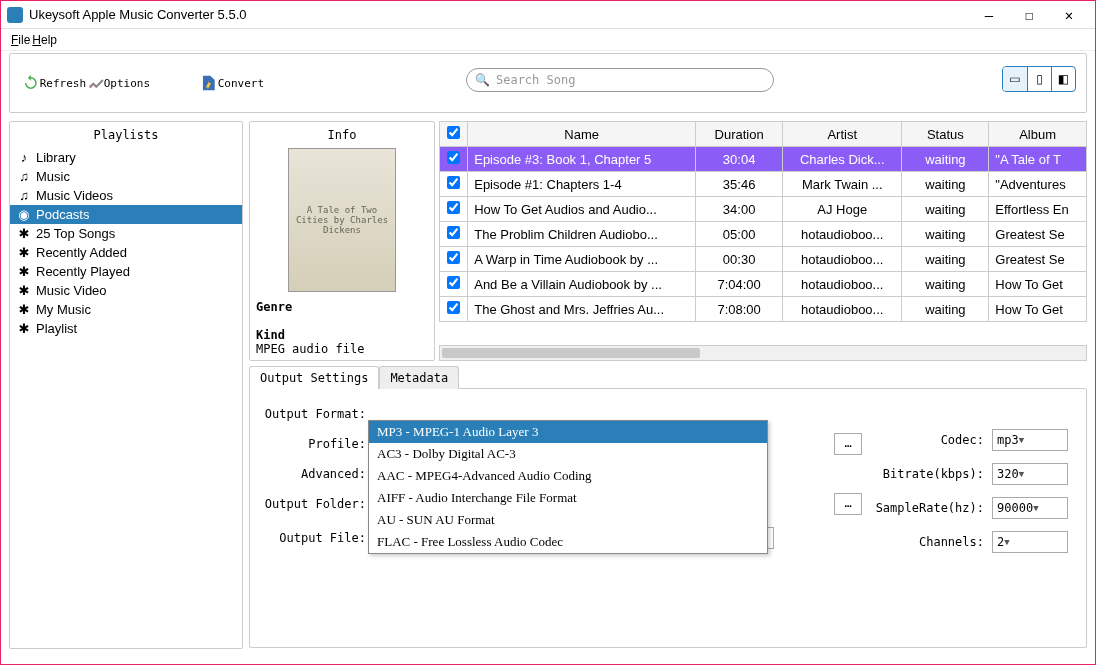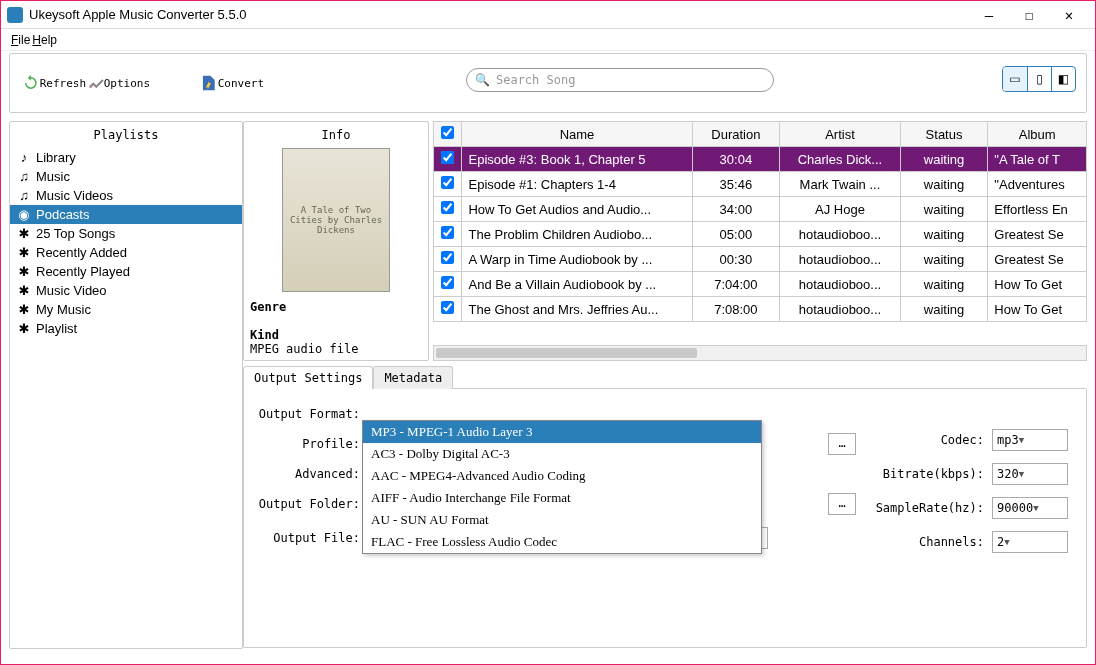--- a/index.html
+++ b/index.html
@@ -10,39 +10,39 @@
 .win-btn { width: 40px; height: 28px; display: flex; align-items: center; justify-content: center; font-family: monospace; font-size: 14px; cursor: pointer; }
 .menubar { height: 22px; display: flex; align-items: center; padding: 0 10px; gap: 2px; font-size: 12px; border-bottom: 1px solid #eee; }
 .menubar span u { text-decoration: underline; }
 .toolbar { height: 60px; border: 1px solid #ccc; margin: 2px 8px; border-radius: 2px; display: flex; align-items: center; padding: 4px 12px; position: relative; }
 .tool-btn { display: flex; flex-direction: row; align-items: center; width: 64px; font-family: monospace; font-size: 11px; cursor:pointer; }
 .tool-btn svg { width: 28px; height: 28px; }
 .search { position: absolute; left: 456px; top: 14px; width: 308px; height: 24px; border: 1px solid #999; border-radius: 12px; display: flex; align-items: center; padding: 0 8px; color: #999; font-family: monospace; font-size: 12px; }
 .layout-btns { position: absolute; right: 10px; top: 12px; display:flex; border:1px solid #2a7fb8; border-radius:4px; overflow:hidden;}
 .layout-btns div { width: 24px; height: 24px; border-left:1px solid #2a7fb8; display:flex; align-items:center; justify-content:center; }
 .layout-btns div:first-child { border-left:none; background:#e6f2fb;}
-.content { display: flex; padding: 6px 8px; height: 540px; }
+.content { display: flex; padding: 6px 8px; gap: 6px; height: 540px; }
 .panel { border: 1px solid #ccc; border-radius: 2px; }
 .playlists { width: 234px; height: 100%; }
 .playlists h4 { text-align: center; font-weight: normal; font-family: monospace; font-size: 12px; padding: 6px 0; }
 .playlist-item { display: flex; align-items: center; padding: 2px 6px; gap: 4px; font-size: 13px; cursor:pointer; }
 .playlist-item.selected { background: #2a7fb8; color: #fff; }
 .playlist-item .picon { width: 16px; text-align: center; font-size: 13px; }
 .right { flex: 1; display: flex; flex-direction: column; gap: 4px; }
 .topright { display: flex; gap: 4px; height: 240px; }
 .info { width: 186px; padding: 6px; font-family: monospace; font-size: 12px; }
 .info h4 { text-align: center; font-weight: normal; margin-bottom: 6px; }
 .cover { width: 108px; height: 144px; margin: 0 auto 8px; border: 1px solid #999; background: linear-gradient(#e8e4d8,#d5cfb8); display:flex; align-items:center; justify-content:center; font-size:9px; color:#665; text-align:center; padding:4px;}
 .info b { font-weight: bold; }
 .table-wrap { flex: 1; border: none; position: relative; overflow:hidden;}
 table { border-collapse: collapse; width: 100%; font-size: 13px; }
 th, td { border: 1px solid #ccc; padding: 4px 6px; text-align: left; white-space: nowrap; overflow: hidden; text-overflow: ellipsis; }
 th { background: #f5f5f5; font-weight: normal; text-align: center; }
 td.c { text-align: center; }
-tr.sel td { background: #701a75; color: #fff; }
+tr.sel td { background: #8b5cf6; color: #fff; }
 .chk { width: 26px; text-align: center; }
 .hscroll { position:absolute; bottom:0; left:0; right:0; height:16px; background:#f0f0f0; border:1px solid #ccc;}
 .hscroll .thumb{ position:absolute; left:2px; top:2px; width:40%; height:10px; background:#c8c8c8; border-radius:2px;}
 .tabs { flex: 1; position: relative; }
 .tabset { display: flex; position: relative; top: 1px; z-index: 2; }
 .tab { border: 1px solid #ccc; border-bottom: none; padding: 4px 10px; font-family: monospace; font-size: 12px; background: #eee; border-top-left-radius:3px; border-top-right-radius:3px; cursor:pointer;}
 .tab.active { background: #fff; }
 .tabbody { border: 1px solid #ccc; padding: 18px 12px; height: calc(100% - 24px); font-family: monospace; font-size: 12px; position: relative; }
 .row { display: flex; align-items: center; margin-bottom: 12px; }
 .row label { width: 104px; text-align: right; margin-right: 8px; }

